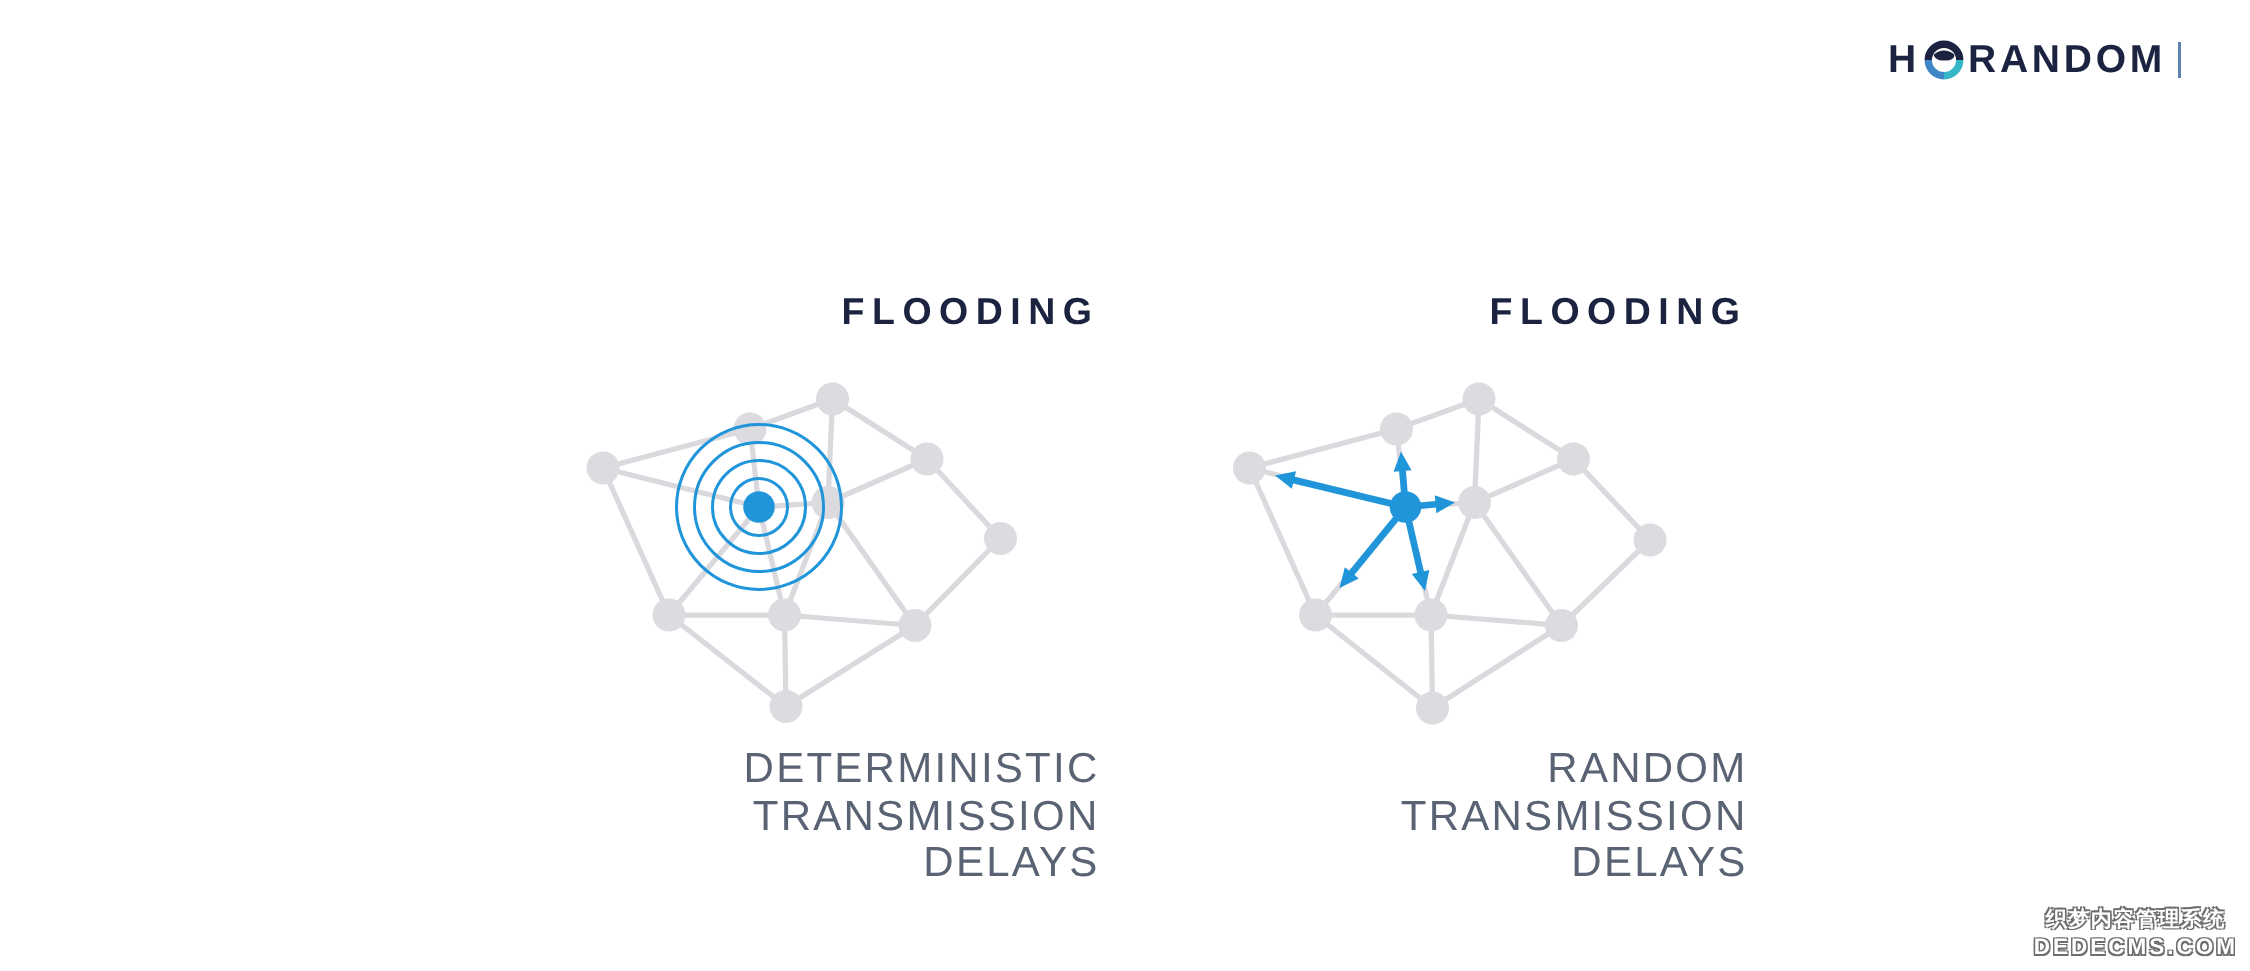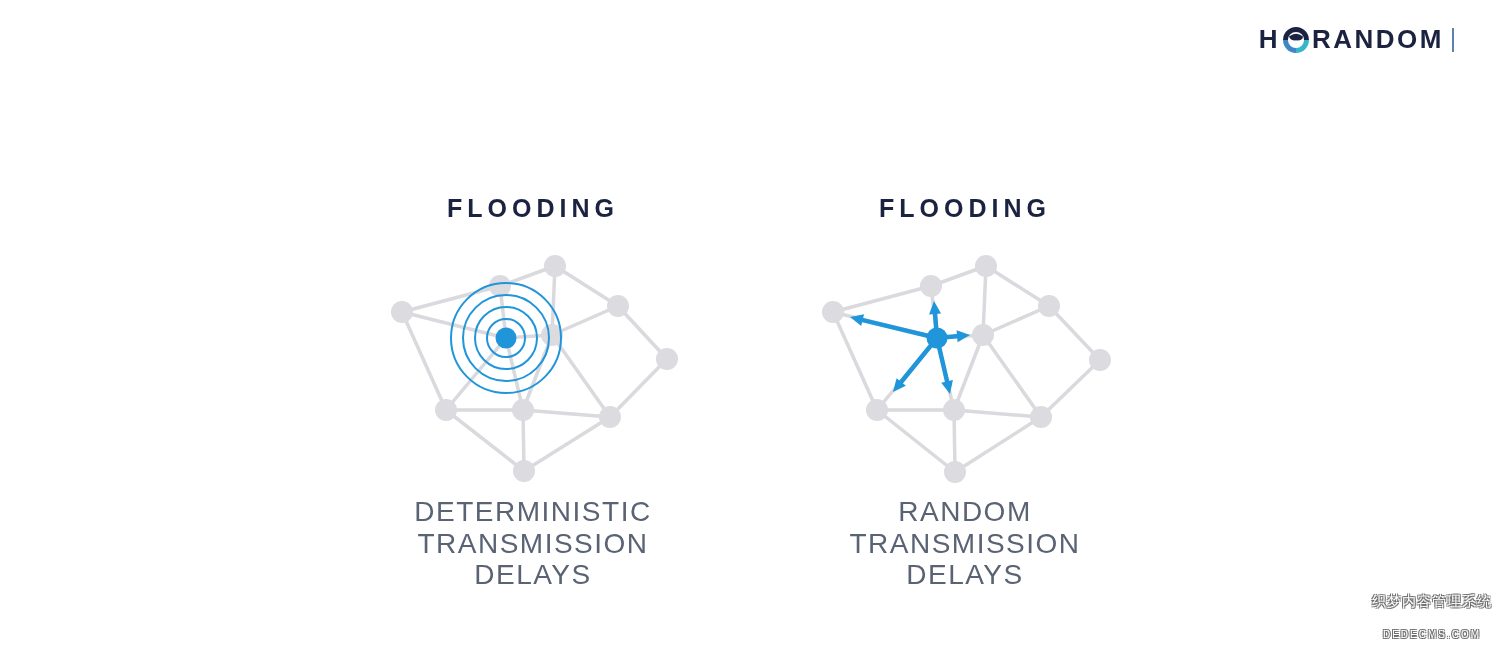--- a/index.html
+++ b/index.html
@@ -67,33 +67,33 @@
   .diagram-caption {
     position: absolute;
     top: 496px;
     font-size: 28px;
     line-height: 31.5px;
     font-weight: 500;
     letter-spacing: 1.5px;
     color: var(--caption, #5a6373);
     white-space: pre-line;
   }
-  .column .diagram-label, .column .diagram-caption { left: 0; width: 100%; }
+  .column .diagram-label, .column .diagram-caption { left: 0; width: 100%; text-align: right; }
   .watermark {
     position: absolute;
     right: 8px;
     bottom: 7px;
     text-align: center;
     z-index: 3;
     color: #ffffff;
-    font-weight: normal;
+    font-weight: bold;
     text-shadow: -1px -1px 0 #6e6e6e, 1px -1px 0 #6e6e6e, -1px 1px 0 #6e6e6e, 1px 1px 0 #6e6e6e;
   }
   .watermark .wm-line1 { font-size: 14px; letter-spacing: 1px; }
-  .watermark .wm-line2 { font-size: 10px; letter-spacing: 2px; margin-top: 18px; }
+  .watermark .wm-line2 { font-size: 15px; letter-spacing: 2px; margin-top: 1px; }
 </style>
 </head>
 <body>
 
 <div class="canvas">
 
   <svg id="network-canvas" width="1500" height="647" xmlns="http://www.w3.org/2000/svg">
       <g>
         <line x1="555" y1="266" x2="500" y2="286" stroke="#d9d9de" stroke-width="3.5" stroke-linecap="round"></line>
         <line x1="555" y1="266" x2="618" y2="306" stroke="#d9d9de" stroke-width="3.5" stroke-linecap="round"></line>

